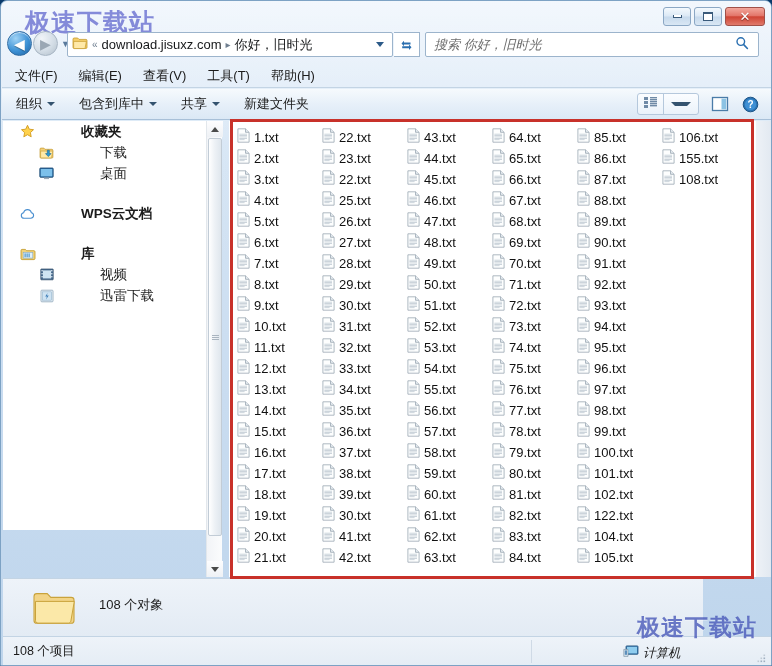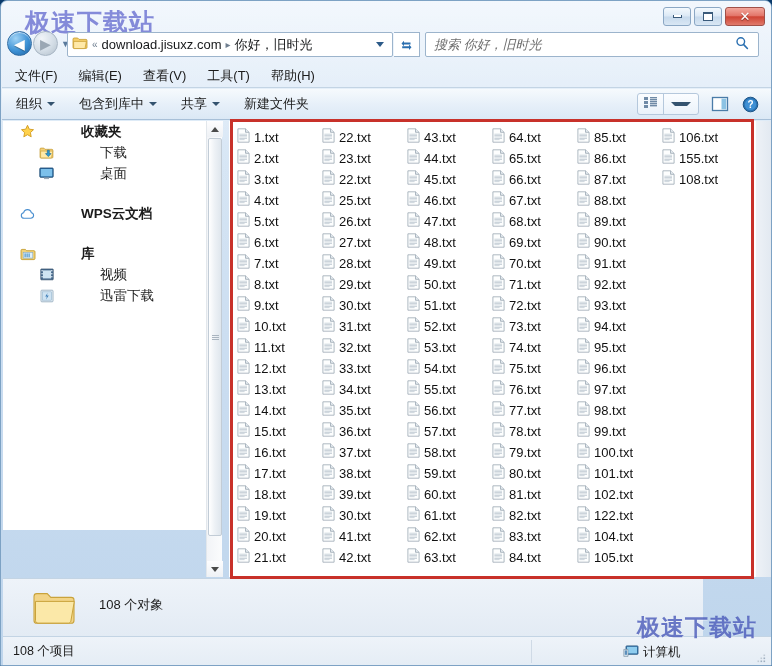--- a/index.html
+++ b/index.html
@@ -185,21 +185,21 @@
 
   
   #statusbar {
     position:absolute; left:2px; top:635px; width:768px; height:29px;
     background:linear-gradient(180deg,#eef3f9 0%,#e5edf5 100%);
     border-top:1px solid #c3d4e4;
     display:flex; align-items:center;
   }
   #status-text{ font-size:12.5px; color:#1b1b1b; margin-left:10px; }
   #status-sep{ position:absolute; left:528px; top:3px; width:1px; height:23px; background:#cfdae6;}
-  #status-computer{ position:absolute; left:620px; top:7px; display:flex; align-items:flex-start; }
+  #status-computer{ position:absolute; left:620px; top:7px; display:flex; align-items:center;font-style:italic; }
   #status-computer .sclabel{ font-size:12.5px; color:#1b1b1b; margin-left:4px; }
   #status-grip { position:absolute; right:4px; bottom:3px; width:12px; height:12px; }
 
   
   #filepane {
     position:absolute; left:228px; top:120px; width:578px; height:456px;
     background:#fff;
     overflow:hidden;
   }
   #redbox {

